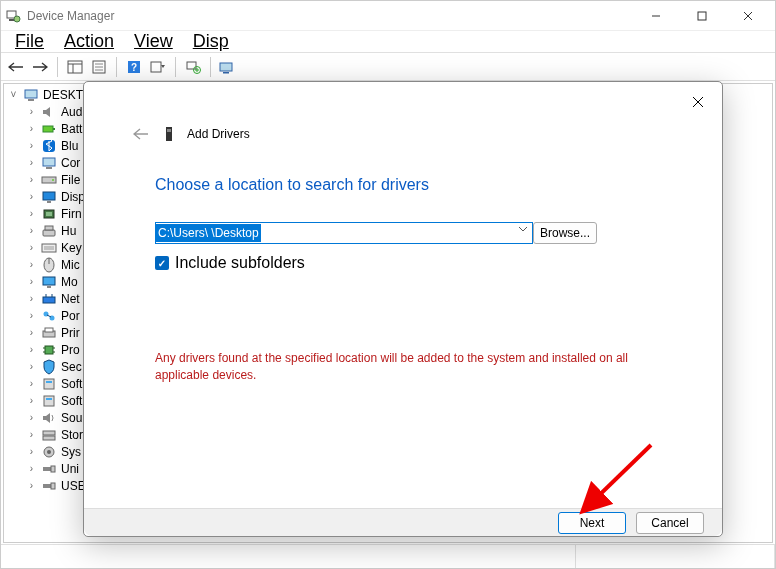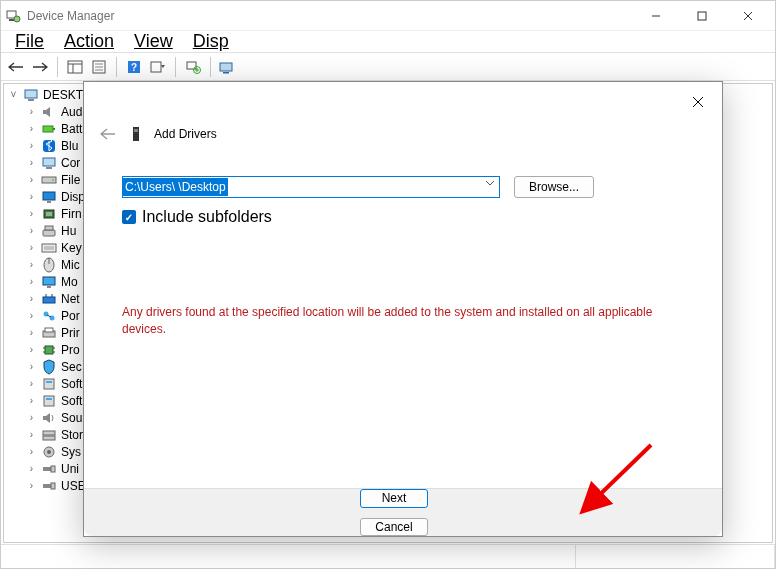--- a/index.html
+++ b/index.html
@@ -30,38 +30,38 @@
 .tree-children { padding-left: 18px; }
 .expander { width: 11px; height: 11px; display: inline-flex; align-items: center; justify-content: center; color: #666; font-size: 10px; cursor: pointer; }
 .node-icon { width: 16px; height: 16px; display: inline-flex; align-items: center; justify-content: center; }
 .node-label { font-size: 12px; color: #000; }
 
 
 .statusbar { position: absolute; bottom: 0; left: 0; right: 0; height: 24px; border-top: 1px solid #e0e0e0; display: flex; }
 .statusbar .seg { border-right: 1px solid #e0e0e0; height: 100%; }
 
 
-.dialog { position: absolute; left: 82px; top: 80px; width: 640px; height: 456px; background: #fff; border: 1px solid #888; border-radius: 0; box-shadow: 0 8px 32px rgba(0,0,0,0.25); }
+.dialog { position: absolute; left: 82px; top: 80px; width: 640px; height: 456px; background: #fff; border: 1px solid #888; border-radius: 5px; box-shadow: 0 8px 32px rgba(0,0,0,0.25); padding-left: 33px; }
 .dialog-close { position: absolute; top: 10px; right: 14px; width: 20px; height: 20px; font-size: 14px; display: flex; align-items: center; justify-content: center; cursor: pointer; color: #000; }
 .dialog-header { display: flex; align-items: center; gap: 10px; padding: 42px 0 0 14px; font-size: 12px; }
 .dialog-back { width: 20px; height: 20px; display: flex; align-items: center; justify-content: center; color: #888; cursor: pointer; font-size: 16px; }
 .dialog-title-icon { width: 16px; height: 16px; }
 .dialog-title { font-size: 12px; }
 .dialog-body { padding: 32px 38px 0 38px; }
 .dialog-heading { font-size: 16px; color: #0a5bc4; margin-bottom: 28px; }
-.path-row { display: flex; gap: 14px; align-items: center; margin-bottom: 10px; }
+.path-row { display: flex; align-items: center; margin-bottom: 10px; }
 .combo { position: relative; flex: 0 0 378px; height: 22px; border: 1px solid #0078d7; background: #fff; display: flex; align-items: center; }
 .combo .selected-text { background: #0078d7; color: #fff; font-size: 12px; padding: 0 2px; height: 18px; display: flex; align-items: center; }
 .combo .combo-arrow { position: absolute; right: 4px; top: 3px; font-size: 10px; color: #555; cursor: pointer; }
-.browse-btn { width: 80px; height: 22px; border: 1px solid #aaa; background: #fdfdfd; font-size: 12px; cursor: pointer; border-radius: 3px; }
+.browse-btn { width: 64px; height: 22px; border: 1px solid #aaa; background: #fdfdfd; font-size: 12px; cursor: pointer; border-radius: 3px; }
 .chk-row { display: flex; align-items: center; gap: 6px; font-size: 16px; }
 .chk { width: 14px; height: 14px; background: #0067c0; border-radius: 2px; display: flex; align-items: center; justify-content: center; cursor: pointer; }
 .chk::after { content: '✓'; color: #fff; font-size: 10px; font-weight: bold; }
 .info-text { font-size: 12px; color: #b91c1c; margin-top: 78px; line-height: 1.4; }
-.dialog-footer { position: absolute; bottom: 0; left: 0; right: 0; height: 48px; border-top: 1px solid #ddd; background: #f0f0f0; display: flex; align-items: center; justify-content: flex-end; gap: 10px; padding-right: 18px; border-radius: 0 0 8px 8px; flex-direction: column; }
+.dialog-footer { position: absolute; bottom: 0; left: 0; right: 0; height: 28px; border-top: 1px solid #ddd; background: #f0f0f0; display: flex; align-items: center; justify-content: flex-end; gap: 10px; padding-right: 18px; border-radius: 0 0 8px 8px; }
 .dlg-btn { width: 68px; height: 22px; font-size: 12px; border: 1px solid #aaa; background: #fdfdfd; cursor: pointer; border-radius: 3px; }
 .dlg-btn.primary { border-color: #0078d7; }
 
 
 .arrow { position: absolute; left: 572px; top: 436px; pointer-events: none; }
 
 svg { display: block; }
 </style>
 </head>
 <body>
@@ -430,20 +430,21 @@
       </div>
       <span class="dialog-title-icon">
         <svg width="16" height="16" viewBox="0 0 16 16">
             <rect x="5" y="1" width="6" height="14" fill="#333"></rect>
             <rect x="6" y="3" width="4" height="3" fill="#888"></rect>
           </svg>
       </span>
       <span class="dialog-title">Add Drivers</span>
     </div>
     <div class="dialog-body">
+      <div class="dialog-heading">Choose a location to search for drivers</div>
       <div class="path-row">
         <div class="combo">
           <span class="selected-text">C:\Users\        \Desktop</span>
           <span class="combo-arrow">
             <svg width="10" height="6" viewBox="0 0 10 6">
                 <path d="M1 1 L5 5 L9 1" fill="none" stroke="#555" stroke-width="1"></path>
               </svg>
           </span>
         </div>
         <button class="browse-btn">Browse...</button>

